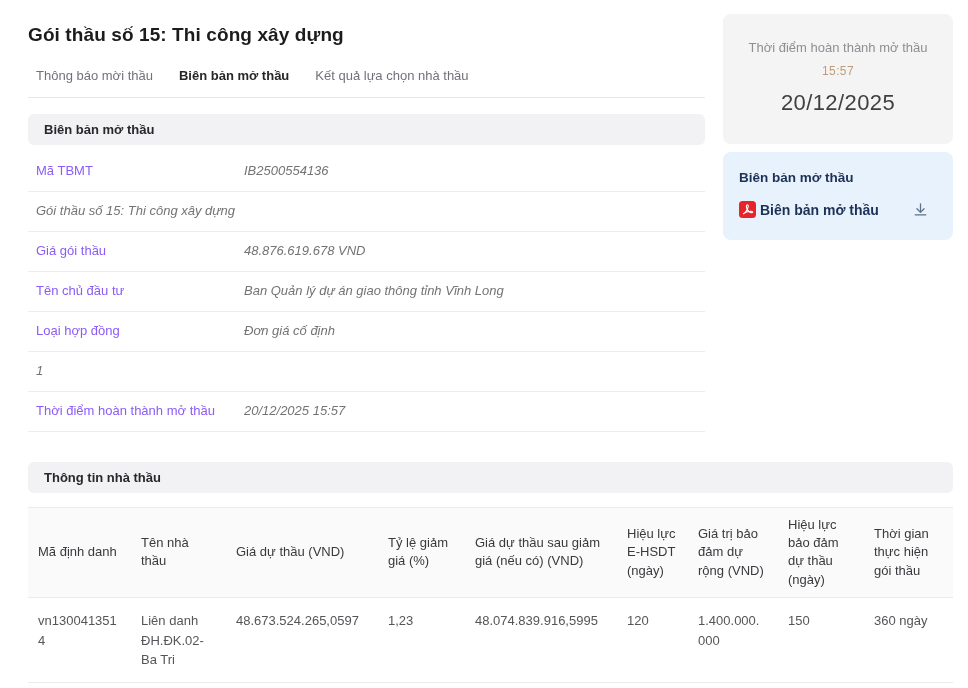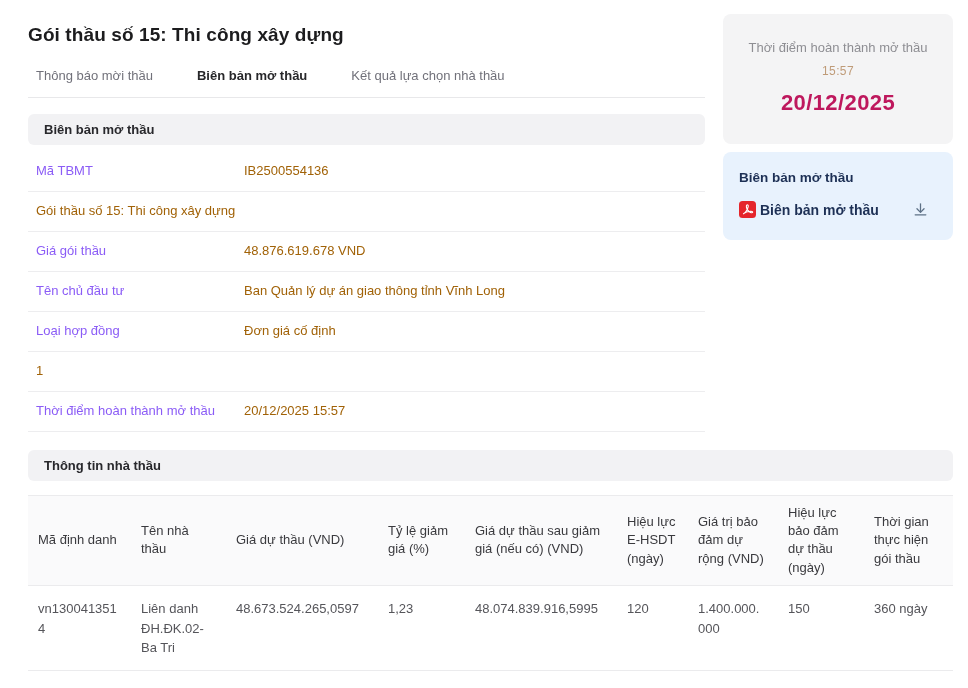--- a/index.html
+++ b/index.html
@@ -18,69 +18,69 @@
   h1.page-title {
     margin-top: 24px;
     font-size: 19px;
     font-weight: 700;
     color: #1c1c1e;
     letter-spacing: .1px;
   }
 
   .tabs {
     display: flex;
-    gap: 44px;
+    gap: 26px;
     margin-top: 22px;
     padding: 0 0 14px 8px;
     border-bottom: 1px solid #e8e8ea;
   }
   .tab { font-size: 13px; color: #71717a; cursor: pointer; white-space: nowrap; }
   .tab.active { color: #27272a; font-weight: 700; }
 
   .section-bar {
     margin-top: 16px;
     background: #f2f2f4;
     border-radius: 6px;
     padding: 8px 16px;
     font-size: 13px;
     font-weight: 700;
     color: #28282c;
   }
-  .section-bar.wide { margin-top: 18px; }
+  .section-bar.wide { margin-top: 30px; }
 
   .kv-table { margin-top: 7px; }
   .kv-row {
     display: flex;
     padding: 12px 0 12px 8px;
     border-bottom: 1px solid #ededef;
     font-size: 13px;
     line-height: 1.15;
   }
   .kv-label { width: 208px; flex: none; color: #8b5cf6; }
-  .kv-value { color: #a16207; }
+  .kv-value { color: #737373; font-style: italic; }
 
   .card { border-radius: 8px; }
   .card.gray {
     background: var(--card_gray_bg, #f4f4f5);
     padding: 26px 12px 28px;
     text-align: center;
   }
   .card-label { font-size: 13px; color: #8e8e93; }
   .card-time {
     margin-top: 9px;
     font-size: 12px;
     font-weight: 500;
     color: var(--accent_time, #bf9b78);
     letter-spacing: .4px;
   }
   .card-date {
     margin-top: 12px;
     font-size: 22px;
-    font-weight: 700;
-    color: #be185d;
+    font-weight: 400;
+    color: #404040;
     letter-spacing: .4px;
   }
   .card.blue {
     background: var(--card_blue_bg, #e8f2fd);
     margin-top: 8px;
     padding: 18px 16px 22px;
   }
   .doc-title { font-size: 13.5px; font-weight: 700; color: var(--navy_text, #1d3055); }
   .doc-row { display: flex; align-items: center; margin-top: 16px; }
   .pdf-icon { display: inline-flex; flex: none; margin-right: 4px; }

